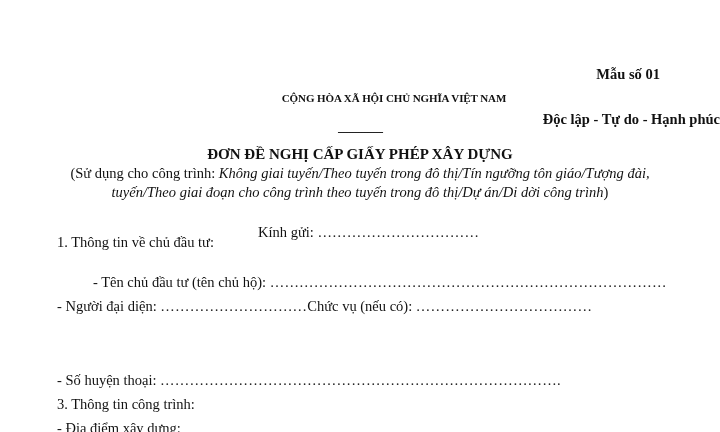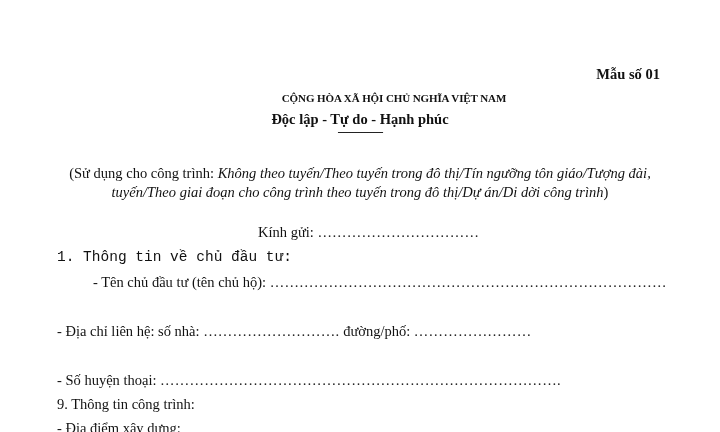--- a/index.html
+++ b/index.html
@@ -37,20 +37,21 @@
       top: 92px;
       font-weight: bold;
       font-size: 11px;
       letter-spacing: -0.1px;
       margin-left: 34px;
     }
     .motto {
       top: 111px;
       font-weight: bold;
       font-size: 14.5px;
+      text-align: right;
     }
     .divider {
       top: 125px;
       font-size: 12px;
       letter-spacing: -1px;
     }
     .form-title {
       top: 146px;
       font-weight: bold;
       font-size: 15px;
@@ -63,64 +64,65 @@
     .usage i { font-style: italic; }
     .to-line {
       top: 224px;
       left: 258px;
       font-size: 14.5px;
     }
     .field {
       left: 57px;
       font-size: 14.5px;
     }
-    .row1 { top: 249px; font-family: Liberation Mono, monospace; }
+    .row1 { top: 234px; }
     .row2 { top: 274px; margin-left: 36px; }
     .row3 { top: 298px; }
     .row4 { top: 323px; }
     .row5 { top: 348px; }
     .row6 { top: 372px; }
     .row7 { top: 396px; }
     .row8 { top: 420px; }
     .fill { color: #222; letter-spacing: 0.2px; }
   </style>
 </head>
 <body>
 
 <div class="page">
 
   <div class="abs form-number">Mẫu số 01</div>
 
   <div class="center-block nation">CỘNG HÒA XÃ HỘI CHỦ NGHĨA VIỆT NAM</div>
   <div class="center-block motto">Độc lập - Tự do - Hạnh phúc</div>
   <div class="center-block divider">---------------</div>
 
+  <div class="center-block form-title">ĐƠN ĐỀ NGHỊ CẤP GIẤY PHÉP XÂY DỰNG</div>
 
   <div class="center-block usage">
-    <div><span>(Sử dụng cho công trình: </span><i>Không theo tuyến/Theo tuyến trong đô thị/Tín ngưỡng tôn giáo/Tượng đài,</i></div>
+    <div><span>(Sử dụng cho công trình: </span><i>Không giai tuyến/Theo tuyến trong đô thị/Tín ngưỡng tôn giáo/Tượng đài,</i></div>
     <div><i>tuyến/Theo giai đoạn cho công trình theo tuyến trong đô thị/Dự án/Di dời công trình</i><span>)</span></div>
   </div>
 
   <div class="abs to-line">
     <span>Kính gửi: </span><span class="fill">……………………………</span>
   </div>
 
   <div class="abs field row1">1. Thông tin về chủ đầu tư:</div>
 
   <div class="abs field row2">
     <span>- Tên chủ đầu tư (tên chủ hộ): </span><span class="fill">………………………………………………………………………</span>
   </div>
 
+  <div class="abs field row3">
+    <span>- Người đại diện: </span><span class="fill">…………………………</span><span>Chức vụ (nếu có): </span><span class="fill">………………………………</span>
+  </div>
 
-  <div class="abs field row4">
-    <span>- Địa chỉ liên hệ: số nhà: </span><span class="fill">………………………. </span><span>đường/phố: </span><span class="fill">……………………</span>
-  </div>
 
 
   <div class="abs field row6">
     <span>- Số huyện thoại: </span><span class="fill">……………………………………………………………………….</span>
   </div>
 
-  <div class="abs field row7">9. Thông tin công trình:</div>
+  <div class="abs field row7">3. Thông tin công trình:</div>
 
   <div class="abs field row8">- Địa điểm xây dựng:</div>
 
 </div>
 
 </body></html>

